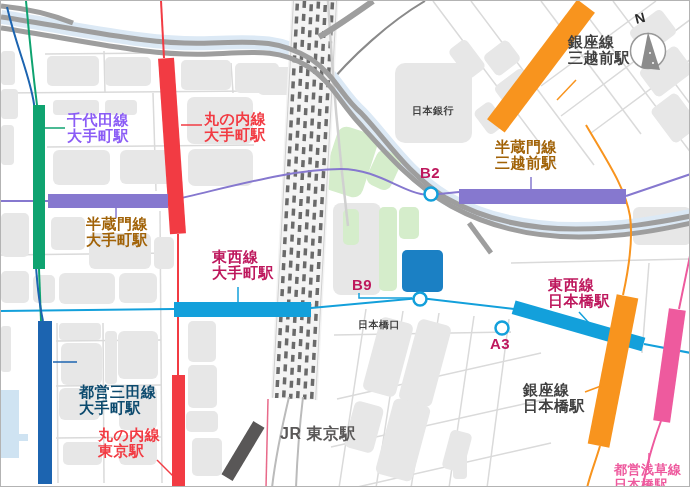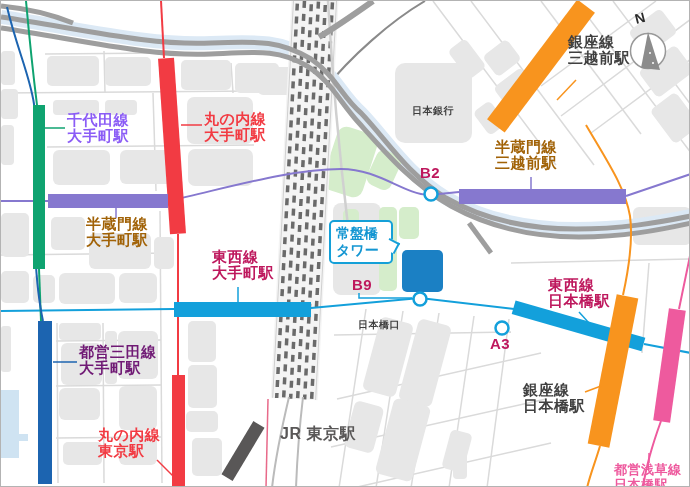--- a/index.html
+++ b/index.html
@@ -4,21 +4,21 @@
 <style>
   html,body{margin:0;padding:0;background:#fff;font-family:"Liberation Sans",sans-serif;}
   .stage{position:relative;width:690px;height:487px;background:#ffffff;border:1px solid #b3b3b3;box-sizing:border-box;overflow:hidden;}
   .stage svg{position:absolute;left:0;top:0;}
   .lbl{position:absolute;font-weight:bold;font-size:15px;line-height:16px;letter-spacing:.5px;white-space:nowrap;}
   .lbl div{white-space:nowrap;}
   .c-green{color:#8b5cf6;}
   .c-red{color:#f23b43;}
   .c-purple{color:#a16207;}
   .c-cyan{color:#be185d;}
-  .c-blue{color:#701a75;}
+  .c-blue{color:#0c4a6e;margin-top:40px;}
   .c-orange{color:#404040;}
   .c-pink{color:#ee5a9e;margin-top:40px;}
   .c-dark{color:#3f3f3f;font-weight:600;font-size:10px;}
   .c-jr{color:#595757;font-weight:bold;font-size:16px;}
   .exit-lbl{font-size:15px;}
   .small-lbl{font-size:13px;line-height:15px;}
   .callout{position:absolute;left:328px;top:219px;width:50px;background:#fff;border:2px solid #14a0d8;border-radius:5px;padding:3px 5px;color:#1496d2;font-weight:bold;font-size:14px;line-height:17px;}
   .callout::after{content:"";position:absolute;right:-7px;top:18px;width:10px;height:10px;background:#fff;border-top:2px solid #14a0d8;border-right:2px solid #14a0d8;transform:rotate(28deg);}
   .north{position:absolute;left:634px;top:9px;font-weight:bold;font-size:14px;color:#2b2b2b;transform:rotate(-14deg);}
 </style>
@@ -294,19 +294,15 @@
   </div>
 
   <div class="lbl c-dark" style="left:411px;top:102px">日本銀行</div>
   <div class="lbl c-dark" style="left:357px;top:316px">日本橋口</div>
   <div class="lbl c-jr" style="left:279px;top:425px">JR 東京駅</div>
 
   <div class="lbl c-cyan exit-lbl" style="left:419px;top:164px">B2</div>
   <div class="lbl c-cyan exit-lbl" style="left:351px;top:276px">B9</div>
   <div class="lbl c-cyan exit-lbl" style="left:489px;top:335px">A3</div>
 
-  <div class="callout">
-    <div>常盤橋</div>
-      <div>タワー</div>
-  </div>
 
   <div class="north">N</div>
 </div>
 
 </body></html>

